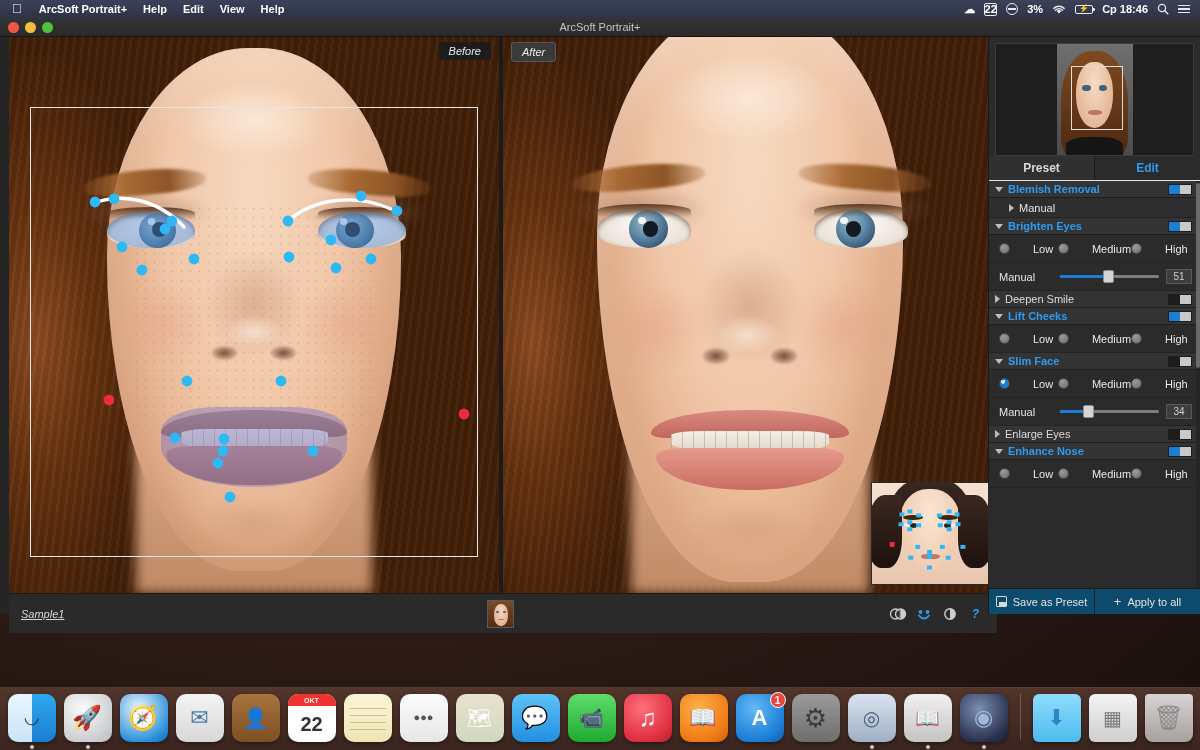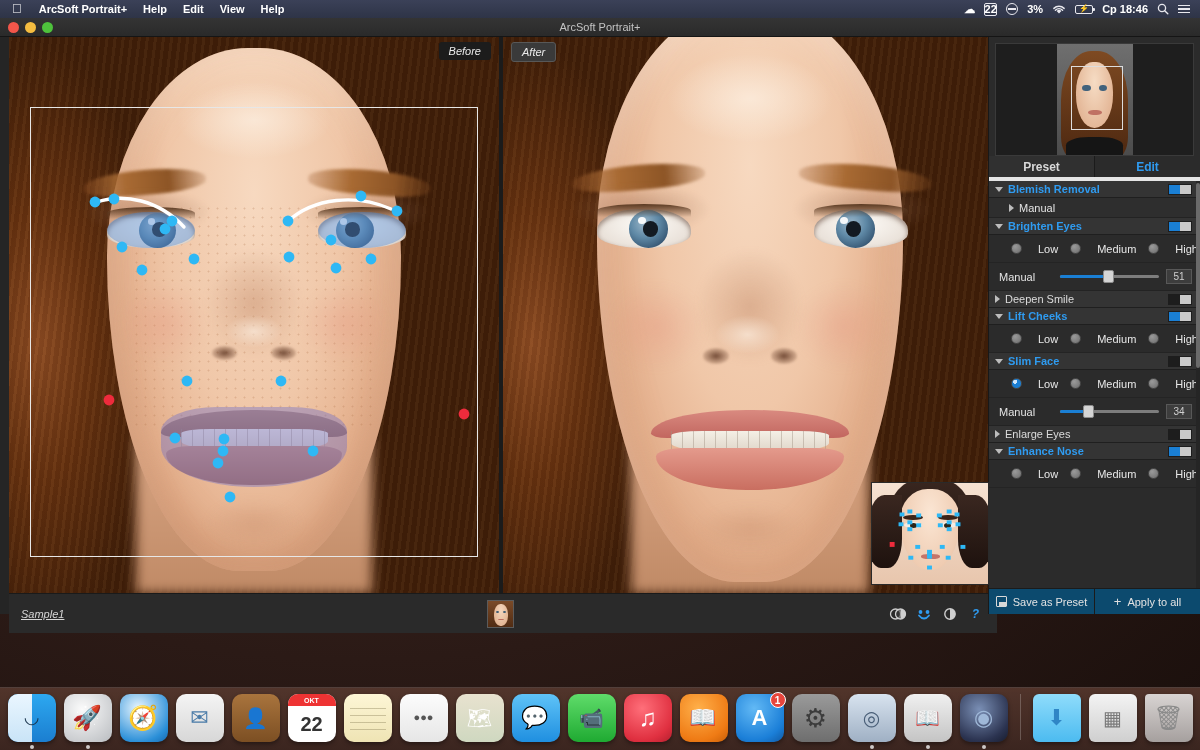--- a/index.html
+++ b/index.html
@@ -240,21 +240,21 @@
   .zoom-knob {
     position: absolute; left: 34%; top: -5px; width: 11px; height: 13px;
     background: #d5d5d5; border-radius: 2px; border: 1px solid #8d8d8d;
   }
   .fit-btn {
     width: 24px; height: 15px; border: 1px solid #5e5e5e; background: #3a3a3a;
     display: flex; align-items: center; justify-content: center; gap: 2px;
   }
   .fit-btn i { width: 1.5px; height: 7px; background: #c6c6c6; display: block; }
 
-  .tabs { display: flex; height: 25px; border-bottom: 4px solid #e5e5e5; }
+  .tabs { display: flex; height: 25px; border-bottom: 1px solid #e5e5e5; }
   .tab {
     flex: 1; display: flex; align-items: center; justify-content: center;
     font-size: 12px; font-weight: bold; color: #d8d8d8; background: #303030;
   }
   .tab.active { color: #2f9bf0; background: #2b2b2b; }
   .tab:first-child { border-right: 1px solid #1b1b1b; }
 
   .opts { flex: 1; overflow: hidden; position: relative; }
   .scroll-track {
     position: absolute; right: 0; top: 0; width: 4px; height: 100%; background: #252525;
@@ -286,21 +286,21 @@
     display: flex; align-items: center; height: 20px; padding: 0 8px 0 20px;
     background: #2e2e2e; border-bottom: 1px solid #232323;
   }
   .sub-label { font-size: 11px; color: #e2e2e2; }
   .sub-row.centered { justify-content: center; padding-left: 8px; }
 
   .radios {
     display: flex; align-items: center; height: 28px;
     padding: 0 10px; background: #2b2b2b; border-bottom: 1px solid #242424;
   }
-  .radio { display: flex; align-items: flex-start; gap: 16px; flex: 1; margin-left: 12px; }
+  .radio { display: flex; align-items: flex-start; gap: 23px; flex: 1; }
   .radio .dot {
     width: 11px; height: 11px; border-radius: 50%;
     background: radial-gradient(circle at 35% 30%, #9a9a9a, #6d6d6d);
     border: 1px solid #4a4a4a;
   }
   .radio.sel .dot {
     background: radial-gradient(circle at 35% 30%, #cfe6fb 0 22%, #1a7fd4 26%, #1a7fd4 100%);
   }
   .radio span { font-size: 11px; color: #e8e8e8; }
 

